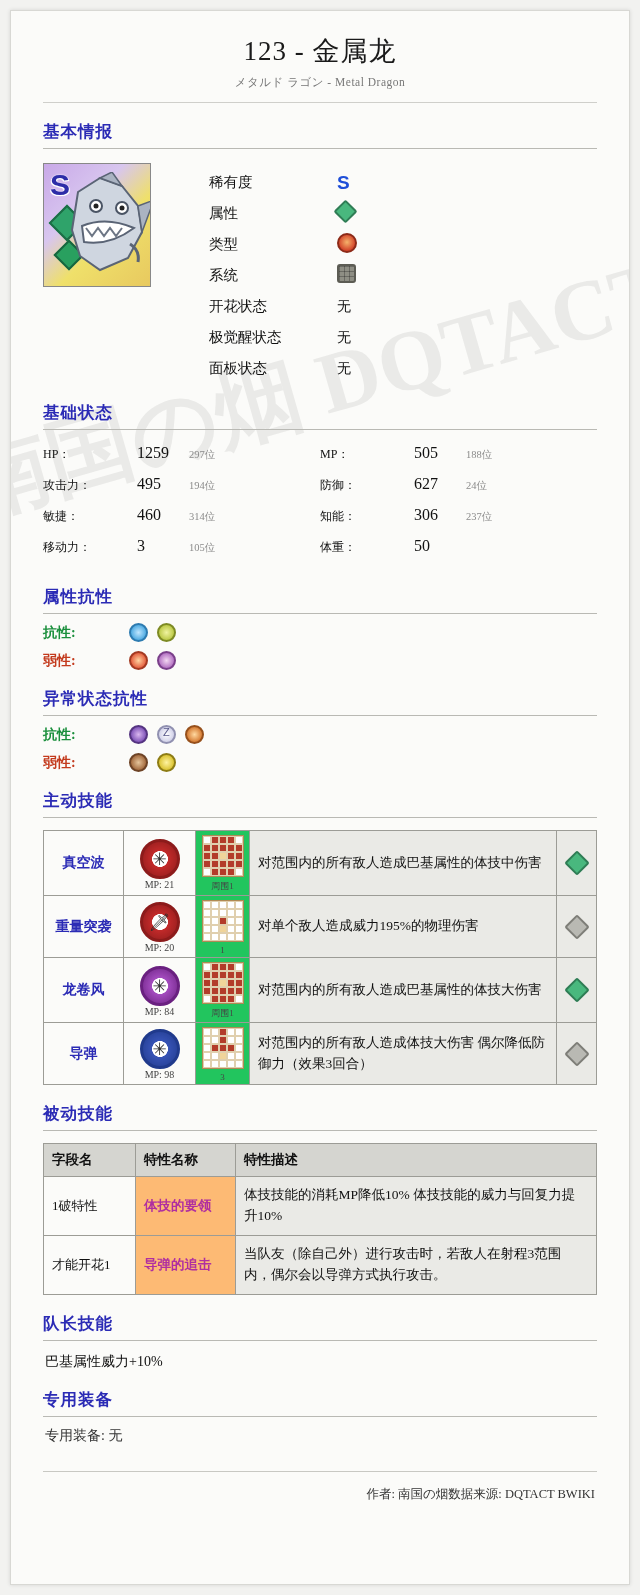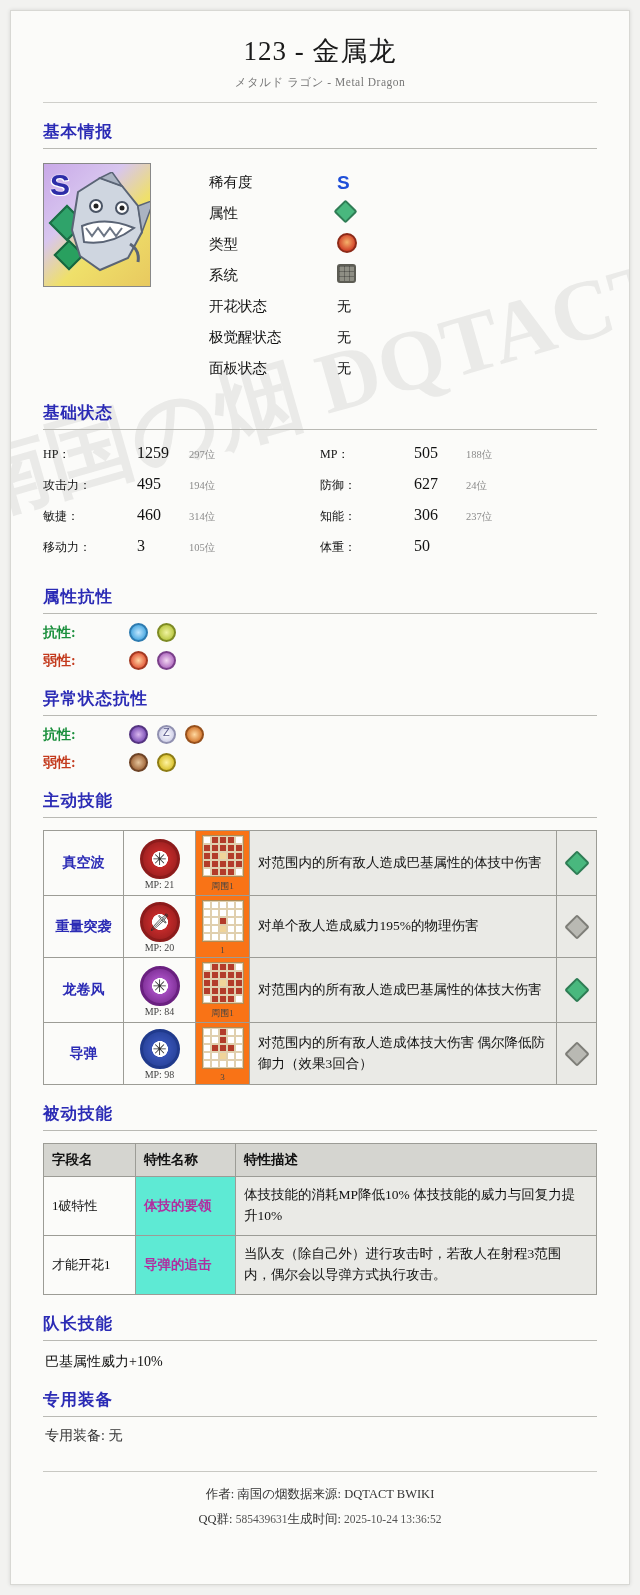--- a/index.html
+++ b/index.html
@@ -174,21 +174,21 @@
 
   
   table { border-collapse:collapse; width:100%; margin-top:12px; }
   .skills td { border:1px solid #9c9c96; vertical-align:middle; }
   .sk-name {
     width:80px; text-align:center; color:#2b2bb5; font-weight:bold;
     font-size:14px; background:#fbfbf9; padding:6px 2px;
   }
   .sk-icon { width:72px; text-align:center; background:#fbfbf9; padding:4px 0 2px; }
   .sk-mp { font-size:10px; color:#444; font-family:"Liberation Serif",serif; }
-  .sk-range { width:54px; text-align:center; background:#f97316; padding:4px 0 2px; }
+  .sk-range { width:54px; text-align:center; background:#22c55e; padding:4px 0 2px; }
   .sk-range .rlabel { font-size:9px; color:#444; }
   .sk-desc { background:#eaeae6; font-size:13.5px; line-height:1.5; padding:7px 8px; }
   .sk-el { width:40px; text-align:center; background:#eaeae6; }
 
   .badge-circle {
     width:40px;height:40px;border-radius:50%;margin:0 auto;
     border:3px solid #8c1b1b;
     background:radial-gradient(circle at 50% 50%,#ffffff 0%,#ffffff 32%,#c22a2a 34%,#8c1b1b 100%);
     position:relative;
   }
@@ -213,31 +213,31 @@
     border:2px solid #7e7e78;border-radius:2px;margin:0 auto;}
 
   
   .passive { margin-top:12px; }
   .passive td, .passive th { border:1px solid #9c9c96; }
   .passive th {
     background:#d5d5d0; font-size:13.5px; font-weight:bold; padding:7px 8px;
     text-align:left;
   }
   .p-field { width:92px; font-size:13px; padding:8px; background:#fbfbf9; }
-  .p-name { width:100px; font-size:13.5px; color:#b02fa0; font-weight:bold; padding:8px; background:#5eead4;}
+  .p-name { width:100px; font-size:13.5px; color:#b02fa0; font-weight:bold; padding:8px; background:#fdba74;}
   .p-desc { background:#eaeae6; font-size:13.5px; line-height:1.55; padding:8px; }
 
   
   .plain-line { font-size:14px; padding:12px 2px 0; }
   .equip-line { font-size:14px; padding:10px 2px 0; color:#333; }
 
   
   .footer { margin-top:26px; border-top:1px solid #c8c8c3; padding-top:10px;
      font-size:12.5px; color:#333; }
-  .f-row { display:flex; justify-content:center; padding:4px 2px; }
+  .f-row { display:flex; justify-content:flex-end; padding:4px 2px; }
   .f-small { font-size:11.5px; color:#555; }
 </style>
 </head>
 <body>
 
 <div class="page">
   <div class="watermark">南国の烟 DQTACT BWIKI</div>
   <div class="content">
 
     <div class="title">123 - 金属龙</div>
@@ -651,26 +651,16 @@
       <div class="f-row">
         <div>
           <span>作者:</span>
           <span>南国の烟</span>
         </div>
         <div>
           <span>数据来源:</span>
           <span>DQTACT BWIKI</span>
         </div>
       </div>
-      <div class="f-row">
-        <div>
-          <span>QQ群:</span>
-          <span class="f-small">585439631</span>
-        </div>
-        <div>
-          <span>生成时间:</span>
-          <span class="f-small">2025-10-24 13:36:52</span>
-        </div>
-      </div>
     </div>
 
   </div>
 </div>
 
 </body></html>

